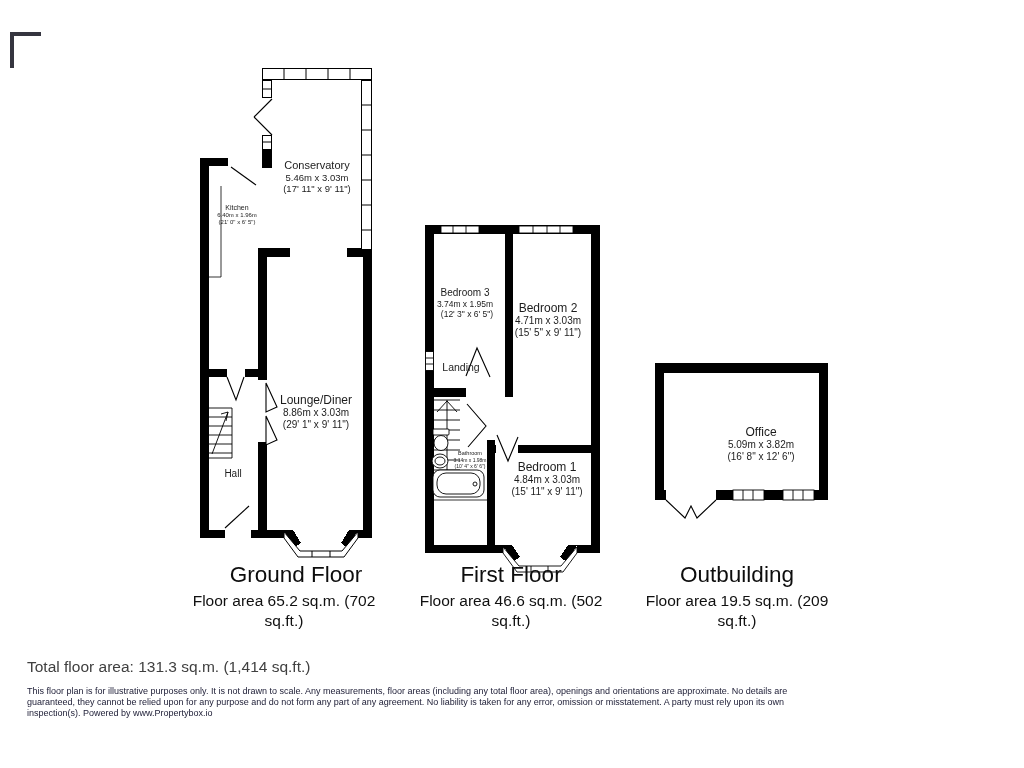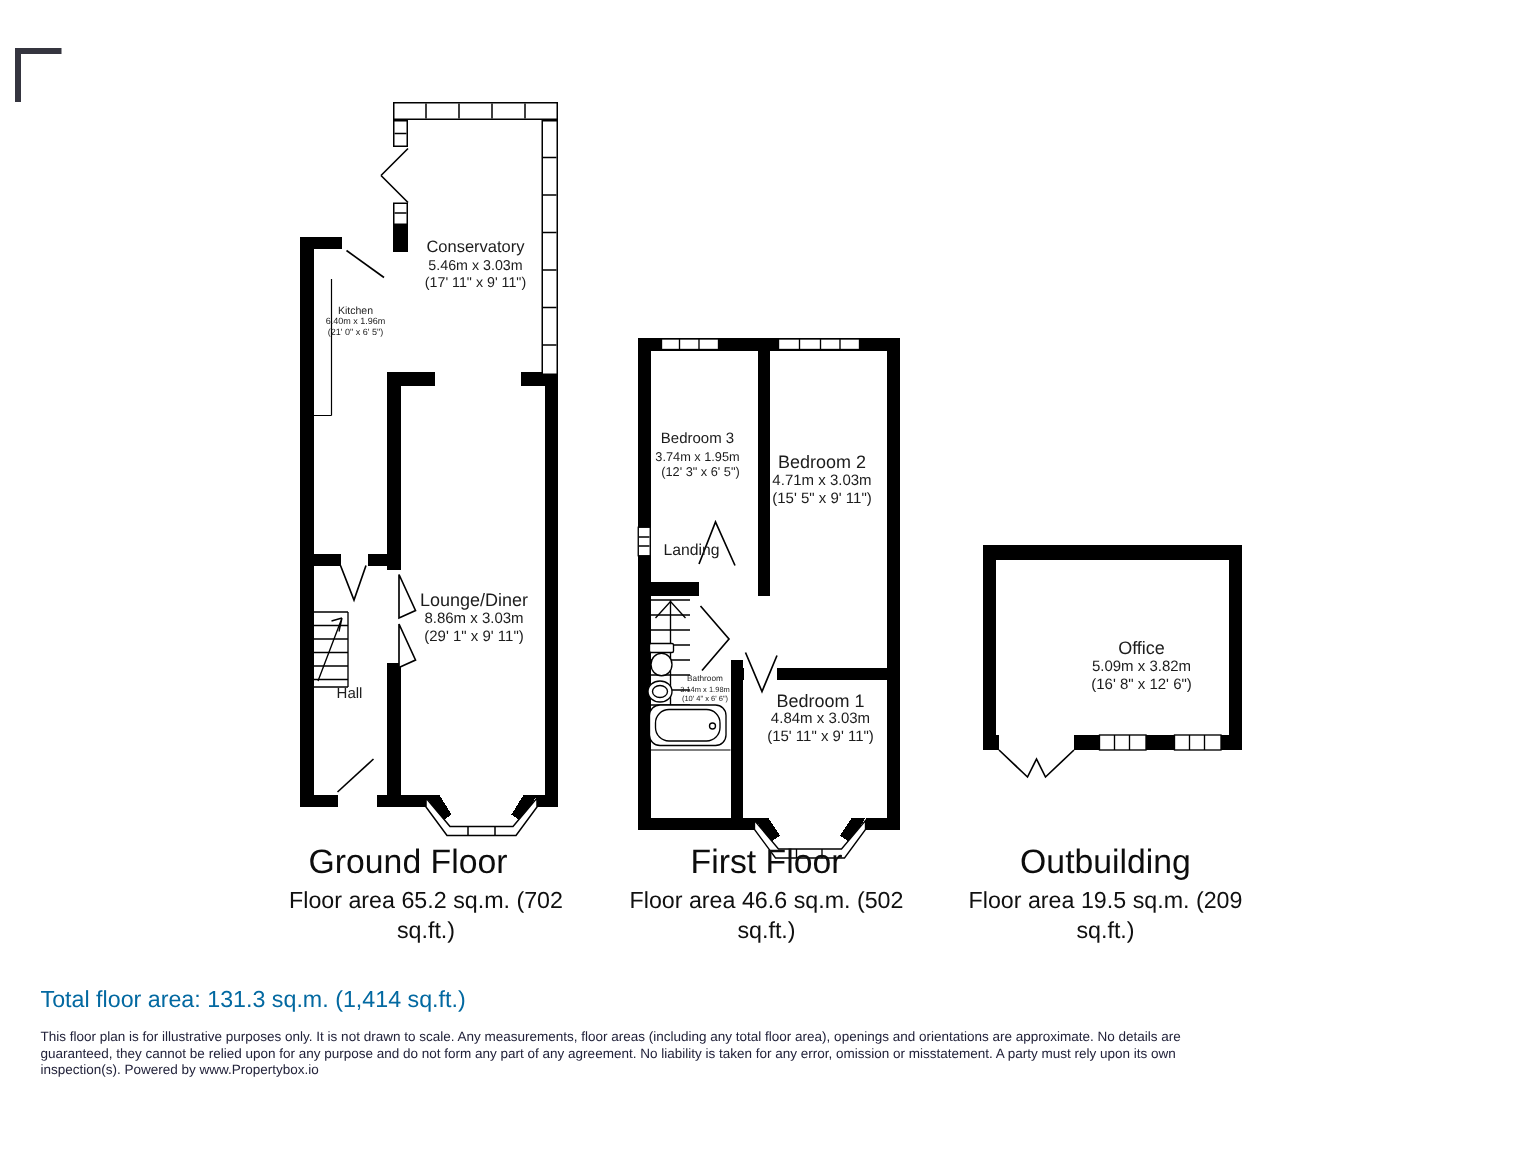--- a/index.html
+++ b/index.html
@@ -11,29 +11,29 @@
   .t12{font-size:12px;line-height:14px;}
   .d10{font-size:10px;line-height:12px;}
   .t11{font-size:11px;line-height:13px;}
   .d95{font-size:9.5px;line-height:11px;}
   .t10{font-size:10px;line-height:12px;}
   .d85{font-size:8.5px;line-height:10px;text-align:right;}
   .t7{font-size:7px;line-height:8px;}
   .d6{font-size:6px;line-height:7px;}
   .t55{font-size:5.5px;line-height:6.5px;}
   .d5{font-size:5px;line-height:6px;}
-  .sl10{font-size:10px;line-height:12px;}
+  .sl10{font-size:10px;line-height:12px;margin-top:11px;}
   .sl105{font-size:10.5px;line-height:12px;}
   
   .floor-title{position:absolute;top:562px;transform:translateX(-50%);font-size:22.5px;
                color:#0d0d0d;white-space:nowrap;}
   .floor-area{position:absolute;top:591px;transform:translateX(-50%);text-align:center;
               font-size:15.5px;line-height:20px;color:#101010;white-space:nowrap;}
   
-  .total{position:absolute;left:27px;top:658px;font-size:15.5px;color:#0369a1;white-space:nowrap;text-align:center;}
+  .total{position:absolute;left:27px;top:658px;font-size:15.5px;color:#404040;white-space:nowrap;text-align:center;}
   .disc{position:absolute;left:27px;font-size:9px;line-height:11px;color:#22223a;white-space:nowrap;}
   
   .brand{position:absolute;left:852px;top:671px;width:160px;text-align:center;
          font-family:"Liberation Serif",serif;font-size:18px;letter-spacing:1.5px;
          color:#14532d;white-space:nowrap;}
   .site{position:absolute;left:852px;top:693px;width:160px;text-align:right;
         font-size:10.5px;font-weight:bold;letter-spacing:0.4px;color:#7ab51d;white-space:nowrap;}
 </style>
 </head>
 <body>
@@ -226,21 +226,21 @@
     <div class="d10">4.84m x 3.03m</div>
     <div class="d10">(15' 11" x 9' 11")</div>
   </div>
 
   <div class="rl" style="left:761px;top:425px">
     <div class="t12">Office</div>
     <div class="d10">5.09m x 3.82m</div>
     <div class="d10">(16' 8" x 12' 6")</div>
   </div>
 
-  <div class="floor-title" style="left:272px">Ground Floor</div>
+  <div class="floor-title" style="left:296px">Ground Floor</div>
   <div class="floor-area" style="left:284px">
     <div>Floor area 65.2 sq.m. (702</div>
     <div>sq.ft.)</div>
   </div>
 
   <div class="floor-title" style="left:511px">First Floor</div>
   <div class="floor-area" style="left:511px">
     <div>Floor area 46.6 sq.m. (502</div>
     <div>sq.ft.)</div>
   </div>

